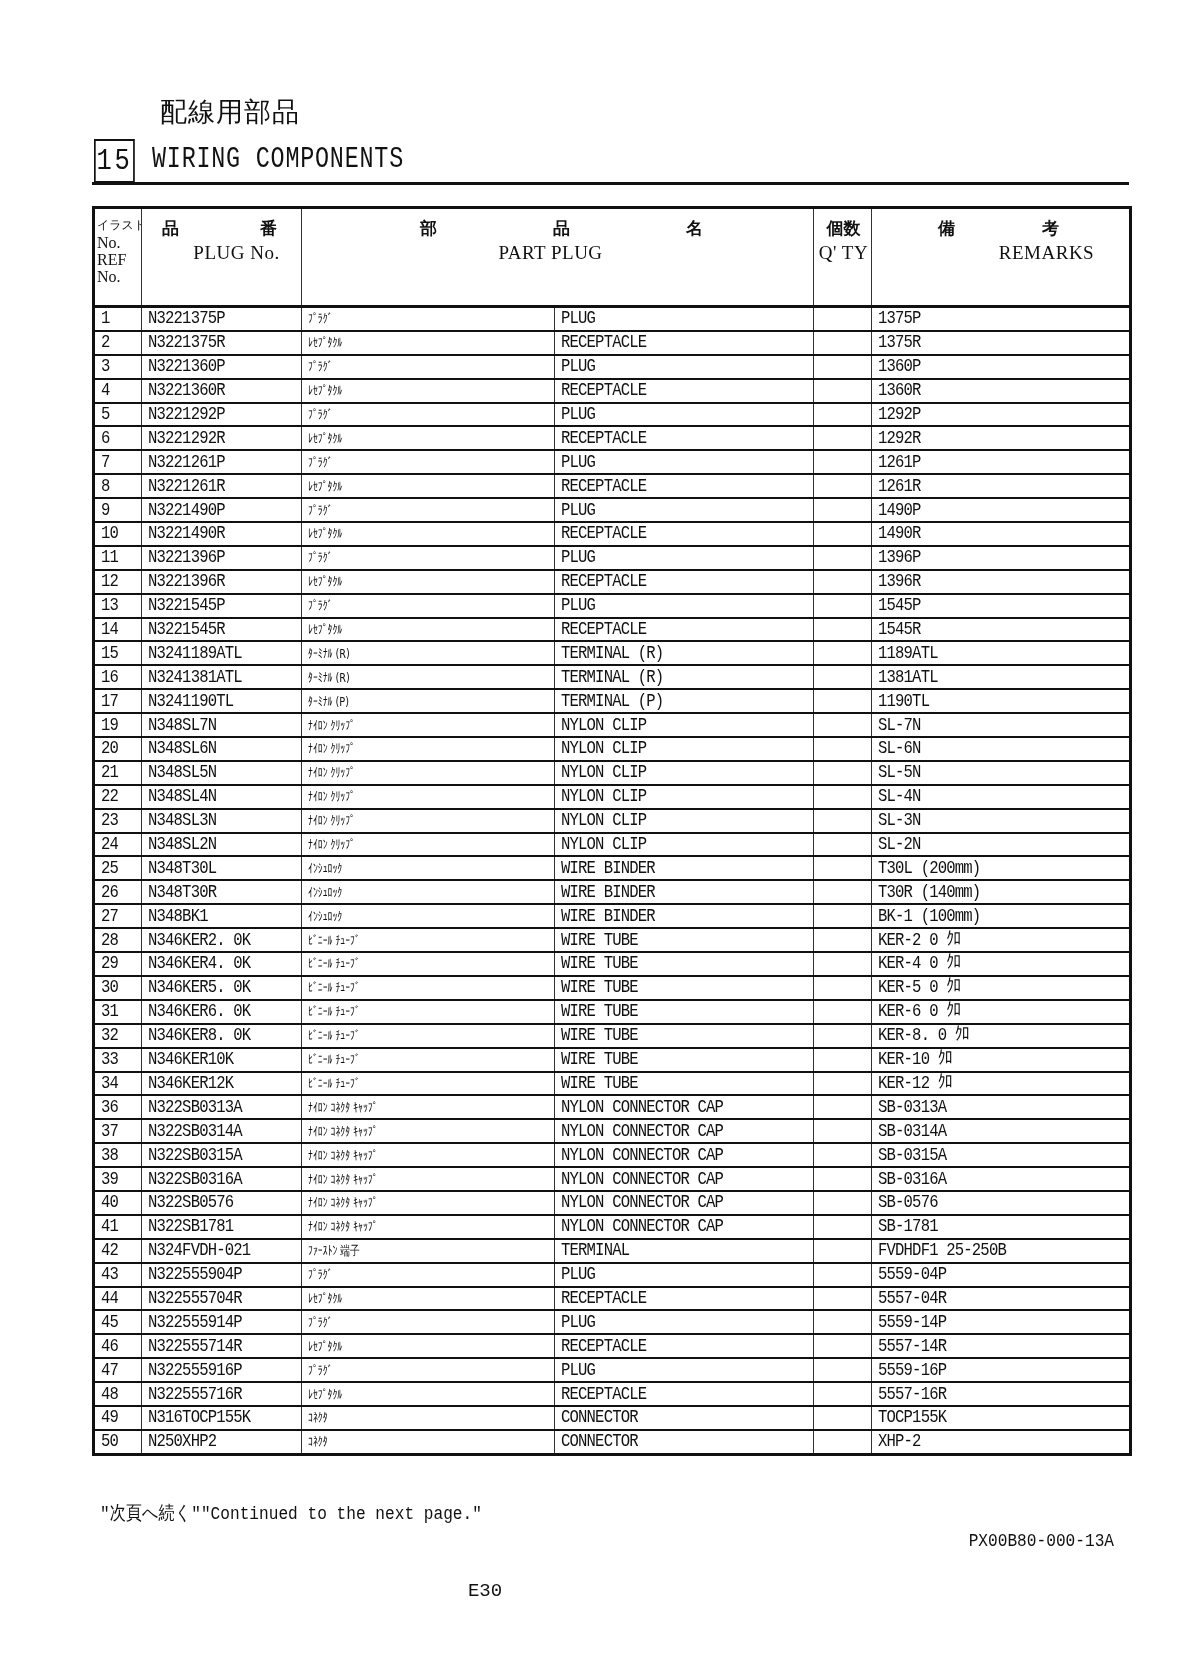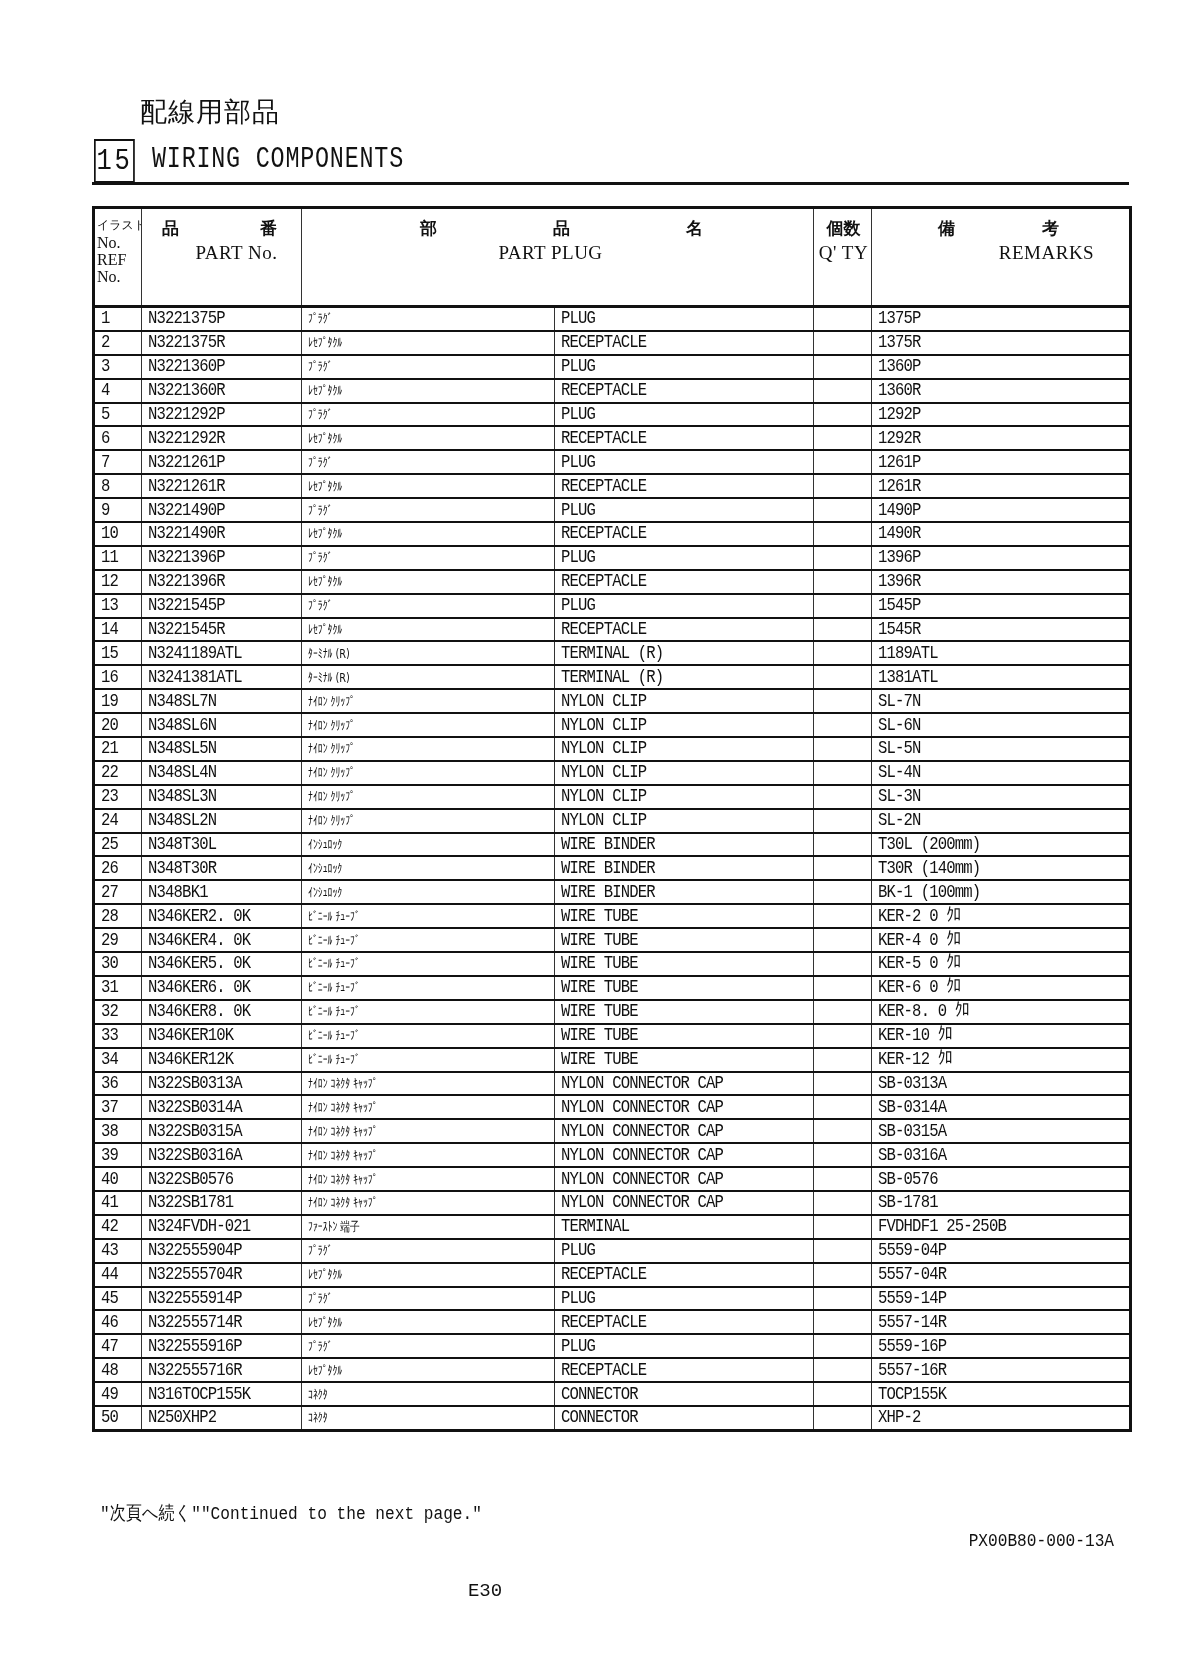--- a/index.html
+++ b/index.html
@@ -1,21 +1,21 @@
 <!DOCTYPE html>
 <html><head>
   <meta charset="utf-8">
   <style>
     html, body { margin: 0; padding: 0; background: #ffffff; }
     body {
       width: 1198px; height: 1664px; position: relative; overflow: hidden;
       font-family: "Liberation Serif", "DejaVu Serif", serif; color: #111;
     }
     .jp-title {
-      position: absolute; left: 140px; top: 94px;
+      position: absolute; left: 160px; top: 94px;
       font-size: 27px; letter-spacing: 1px;
       font-family: "DejaVu Sans", sans-serif; font-weight: normal;
     }
     .section-box {
       position: absolute; left: 94px; top: 139px; width: 44px; height: 40px;
       border: 2px solid #111; border-right-width: 2px;
       display: flex; align-items: center; justify-content: center;
       font-size: 30px; letter-spacing: 3px;
       font-family: "Liberation Mono", "DejaVu Sans Mono", monospace;
       transform: scaleX(0.85); transform-origin: left center;
@@ -99,21 +99,21 @@
         <span style="font-family:'DejaVu Sans',sans-serif;font-size:12px;">イラスト</span>
         <span>No.</span>
         <span>REF</span>
         <span>No.</span>
       </th>
       <th>
         <div class="hdr-spread" style="padding:0 24px 0 14px;">
           <span class="hdr-jp">品</span>
           <span class="hdr-jp">番</span>
         </div>
-        <span class="hdr-en" style="padding-left:24px;">PART No.</span>
+        <span class="hdr-en" style="padding-left:24px;">PLUG No.</span>
       </th>
       <th colspan="2">
         <div class="hdr-spread" style="padding:0 110px 0 112px;">
           <span class="hdr-jp">部</span>
           <span class="hdr-jp">品</span>
           <span class="hdr-jp">名</span>
         </div>
         <span class="hdr-en hdr-center" style="padding-right:20px;">PART PLUG</span>
       </th>
       <th style="padding-left:2px;margin-left:48px;">
@@ -252,20 +252,28 @@
       </tr>
       <tr>
         <td><span class="cond">16</span></td>
         <td><span class="cond">N3241381ATL</span></td>
         <td class="jp"><span class="cond">ﾀｰﾐﾅﾙ (R)</span></td>
         <td><span class="cond">TERMINAL (R)</span></td>
         <td><span class="cond"></span></td>
         <td><span class="cond">1381ATL</span></td>
       </tr>
       <tr>
+        <td><span class="cond">17</span></td>
+        <td><span class="cond">N3241190TL</span></td>
+        <td class="jp"><span class="cond">ﾀｰﾐﾅﾙ (P)</span></td>
+        <td><span class="cond">TERMINAL (P)</span></td>
+        <td><span class="cond"></span></td>
+        <td><span class="cond">1190TL</span></td>
+      </tr>
+      <tr>
         <td><span class="cond">19</span></td>
         <td><span class="cond">N348SL7N</span></td>
         <td class="jp"><span class="cond">ﾅｲﾛﾝ ｸﾘｯﾌﾟ</span></td>
         <td><span class="cond">NYLON CLIP</span></td>
         <td><span class="cond"></span></td>
         <td><span class="cond">SL-7N</span></td>
       </tr>
       <tr>
         <td><span class="cond">20</span></td>
         <td><span class="cond">N348SL6N</span></td>

